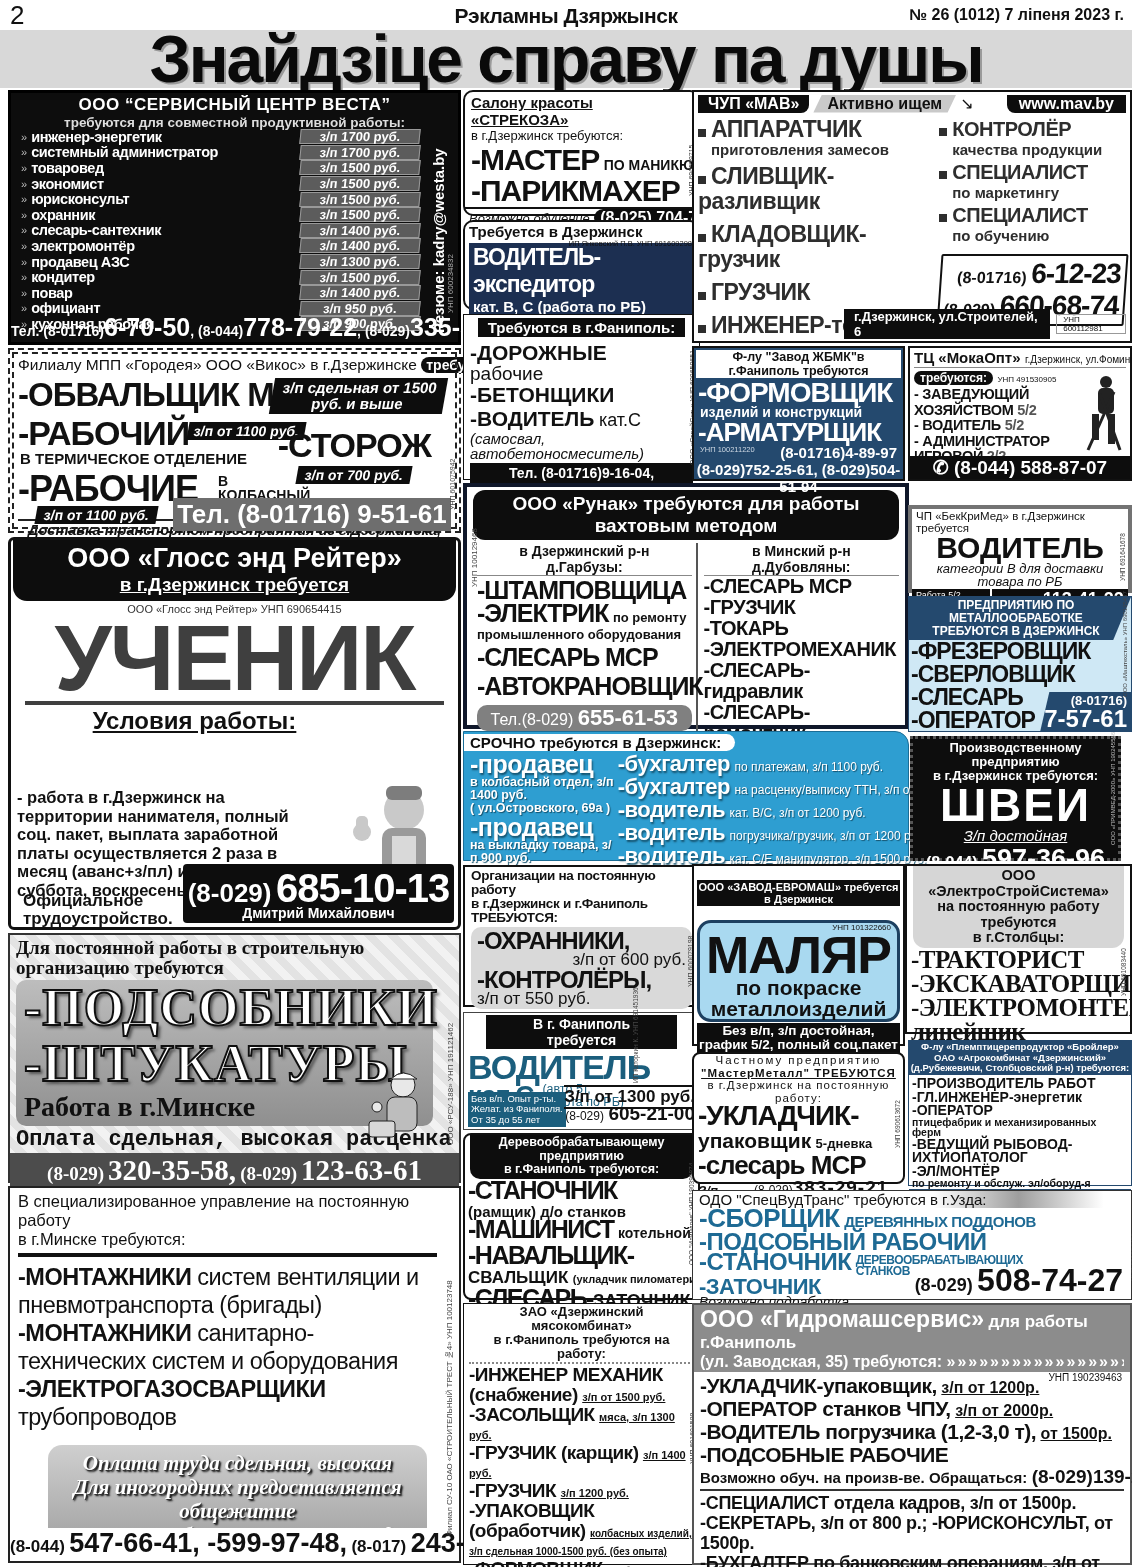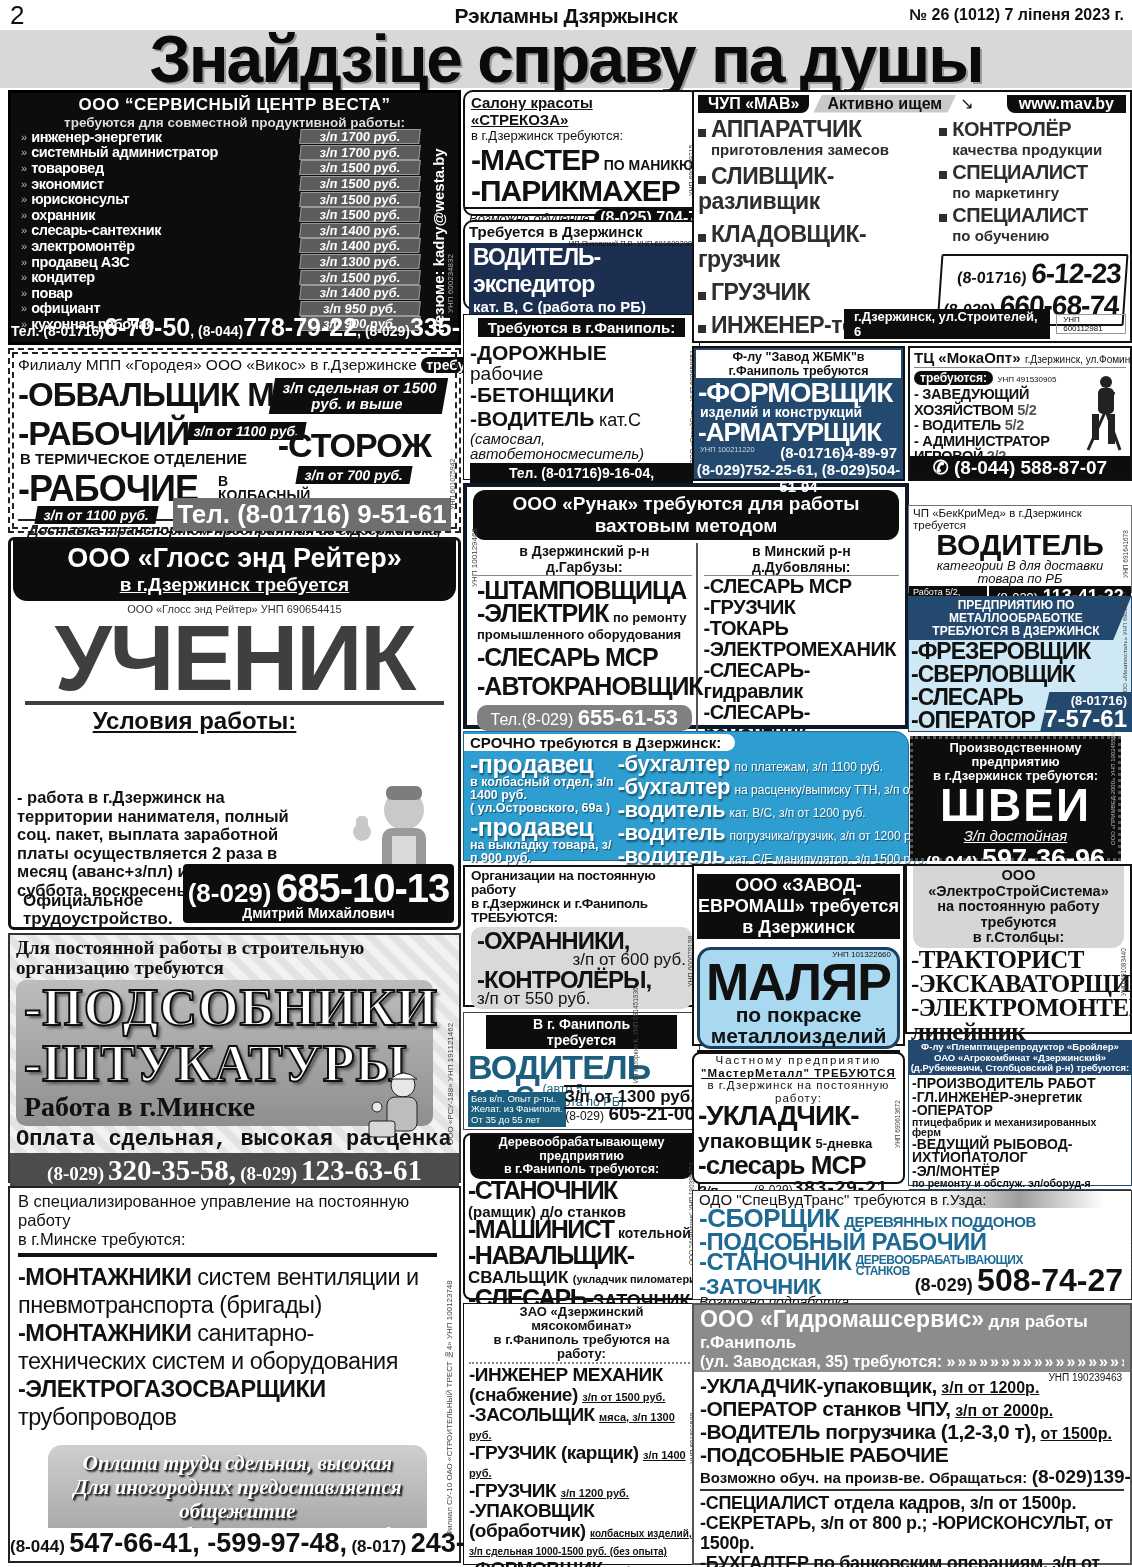--- a/index.html
+++ b/index.html
@@ -523,21 +523,21 @@
         <line x1="8" y1="76" x2="34" y2="18" stroke="#222" stroke-width="3"></line>
         <line x1="40" y1="76" x2="20" y2="20" stroke="#222" stroke-width="3"></line>
       </svg>
     </span>
     <div class="phonebar" style="position:absolute;left:0;bottom:0;width:100%;font-size:19px">
       <span>✆</span>
       <span>(8-044) 588-87-07</span>
     </div>
   </section>
 
-  <section class="ad" style="left:908px;top:505px;width:224px;height:88px;border:1px solid #737373;padding:1px 4px">
+  <section class="ad" style="left:908px;top:505px;width:224px;height:88px;border:4px solid #737373;padding:1px 4px">
     <div style="font-size:11.5px">ЧП «БекКриМед» в г.Дзержинск требуется</div>
     <div class="ctr b" style="font-size:30px;line-height:28px">ВОДИТЕЛЬ</div>
     <div class="ctr i" style="font-size:13px;line-height:13px">
       <div>категории В для доставки</div>
       <div>товара по РБ</div>
     </div>
     <div style="display:flex;margin:1px -4px 0 -4px">
       <div class="inv" style="font-size:9px;line-height:10px;padding:1px 4px;width:70px">
         <div>Работа 5/2,</div>
         <div>з/п - 1100 руб.</div>
@@ -597,21 +597,21 @@
     </div>
     <div class="i" style="font-family:'Liberation Serif',serif;font-size:15px;border-bottom:1px solid #888">З/п высокая, полный соц.пакет</div>
     <div style="white-space:nowrap">
       <span style="font-size:11px;font-weight:bold">(8-029)</span><span class="b" style="font-size:20px">398-19-01</span><span style="font-size:10px;font-weight:bold">А¹</span>
       <span style="font-size:11px;font-weight:bold">(8-01717)</span><span class="b" style="font-size:20px">7-33-41</span>
     </div>
     <div class="vert" style="position:absolute;right:1px;top:60px;height:70px;font-size:6.5px">УНП 691083440</div>
   </section>
 
   <section class="ad" style="left:692px;top:864px;width:213px;height:182px;border:2px solid #111;padding:0 3px">
-    <div class="inv ctr b" style="font-size:18px;margin:8px 0;padding:1px 0">ООО «ЗАВОД-ЕВРОМАШ» требуется в Дзержинск</div>
+    <div class="inv ctr b" style="font-size:11px;margin:14px 0;padding:1px 0">ООО «ЗАВОД-ЕВРОМАШ» требуется в Дзержинск</div>
     <div style="background:#a9d9f0;border:3px solid #1d4060;border-radius:14px;text-align:center;padding:0 2px">
       <div style="font-size:8px;text-align:right;padding-right:4px">УНП 101322660</div>
       <div class="b" style="font-size:52px;line-height:46px;letter-spacing:-1px">МАЛЯР</div>
       <div class="b" style="font-size:21px;line-height:20px">по покраске</div>
       <div class="b" style="font-size:21px;line-height:21px">металлоизделий</div>
     </div>
     <div class="inv ctr b" style="font-size:13.5px;line-height:14px;margin-top:1px;padding:1px 0">
       <div>Без в/п, з/п достойная,</div>
       <div>график 5/2, полный соц.пакет</div>
     </div>

